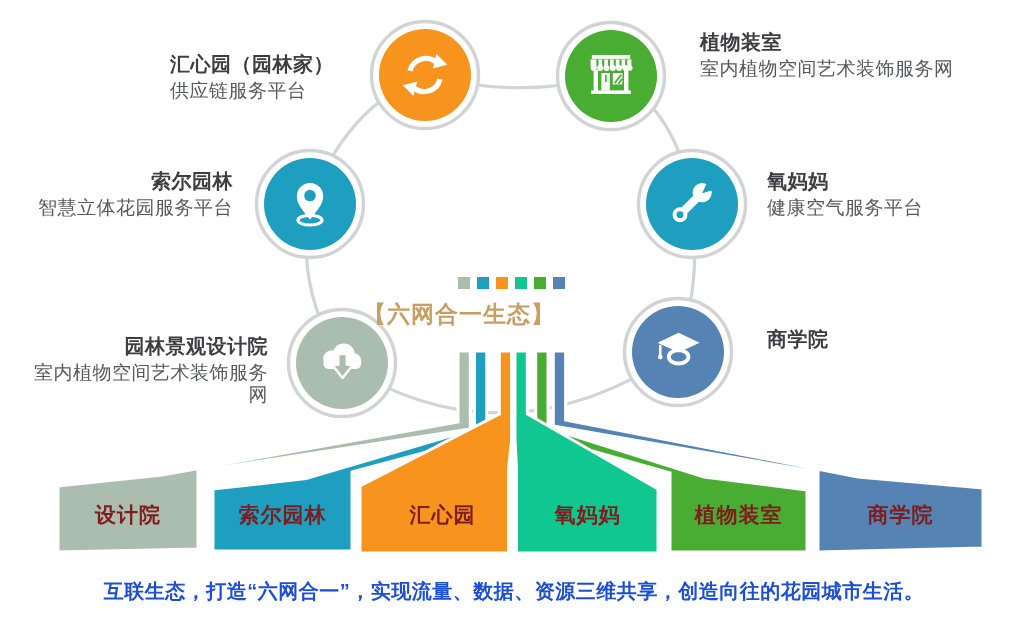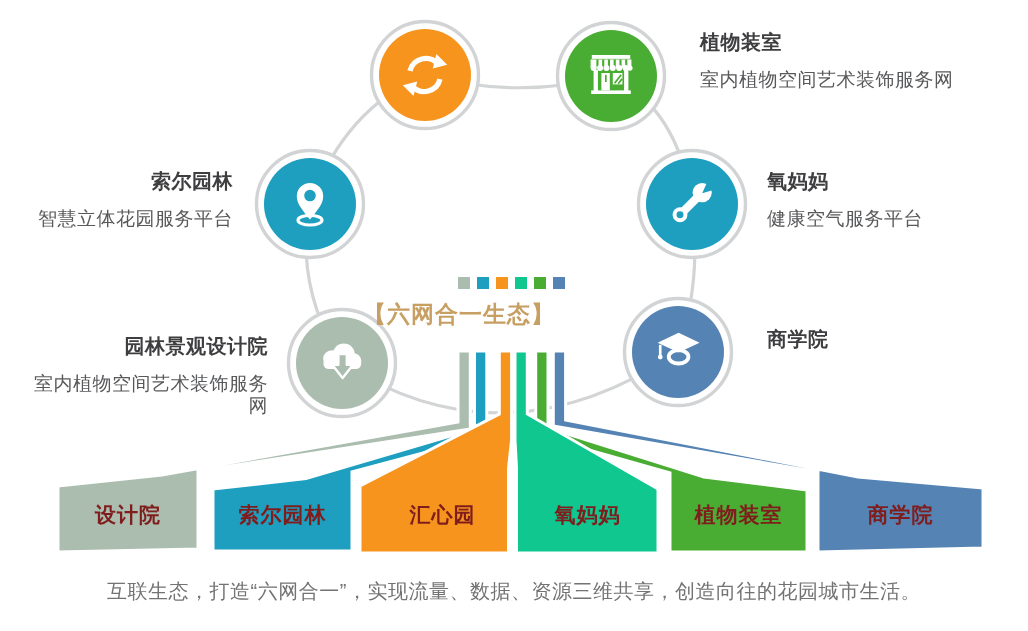--- a/index.html
+++ b/index.html
@@ -3,34 +3,34 @@
 <meta charset="utf-8">
 <style>
   html,body{margin:0;padding:0;background:#fff;}
   .stage{
     position:relative;width:1028px;height:631px;overflow:hidden;background:#fff;
     font-family:"Liberation Sans","DejaVu Sans",sans-serif;
   }
   .diagram-svg{position:absolute;left:0;top:0;}
   .node-label{position:absolute;line-height:1.18;}
   .node-label .nl-title{font-size:20px;font-weight:bold;color:#3E3E40;letter-spacing:0.5px;}
-  .node-label .nl-sub{font-size:19px;color:#58595B;margin-top:14px;letter-spacing:0.5px;}
+  .node-label .nl-sub{font-size:19px;color:#58595B;margin-top:3px;letter-spacing:0.5px;}
   .node-label.align-right{text-align:right;}
   .node-label.align-left{text-align:left;}
   .center-title{
     position:absolute;left:363px;top:299px;width:300px;text-align:left;
     font-size:23px;font-weight:bold;color:#C79F62;letter-spacing:1px;
   }
   .banner-label{
     position:absolute;top:500px;height:30px;line-height:30px;text-align:center;
     font-size:21px;font-weight:bold;color:#7f1d1d;letter-spacing:1px;
   }
   .slogan{
     position:absolute;left:0;top:578px;width:1028px;text-align:center;
-    font-size:20px;font-weight:normal;color:#737373;letter-spacing:0.5px;
+    font-size:20px;font-weight:bold;color:#1d4ed8;letter-spacing:0.5px;
   }
 </style>
 </head>
 <body>
 
 <div class="stage">
 
   <svg class="diagram-svg" width="1028" height="631" viewBox="0 0 1028 631">
 
     <g fill="none" stroke="#D2D4D5" stroke-width="3.2">
@@ -149,20 +149,24 @@
         <g transform="translate(649.2,323.2) scale(1.2)">
           <ellipse cx="24.5" cy="28" rx="8.2" ry="5.6" fill="none" stroke="#fff" stroke-width="3.2"></ellipse>
           <polygon points="24.5,8 42,16.2 24.5,24.4 7,16.2" fill="#fff"></polygon>
           <line x1="9.2" y1="18" x2="9.2" y2="26.5" stroke="#fff" stroke-width="2.2"></line>
           <circle cx="9.2" cy="28.2" r="2" fill="#fff"></circle>
         </g>
       </g>
     </g>
   </svg>
 
+  <div class="node-label align-left" style="left:170px;top:53px;width:220px;">
+    <div class="nl-title">汇心园（园林家）</div>
+    <div class="nl-sub">供应链服务平台</div>
+  </div>
   <div class="node-label align-left" style="left:700px;top:31px;width:300px;">
     <div class="nl-title">植物装室</div>
     <div class="nl-sub">室内植物空间艺术装饰服务网</div>
   </div>
   <div class="node-label align-right" style="left:23px;top:170px;width:210px;">
     <div class="nl-title">索尔园林</div>
     <div class="nl-sub">智慧立体花园服务平台</div>
   </div>
   <div class="node-label align-left" style="left:767px;top:170px;width:230px;">
     <div class="nl-title">氧妈妈</div>

